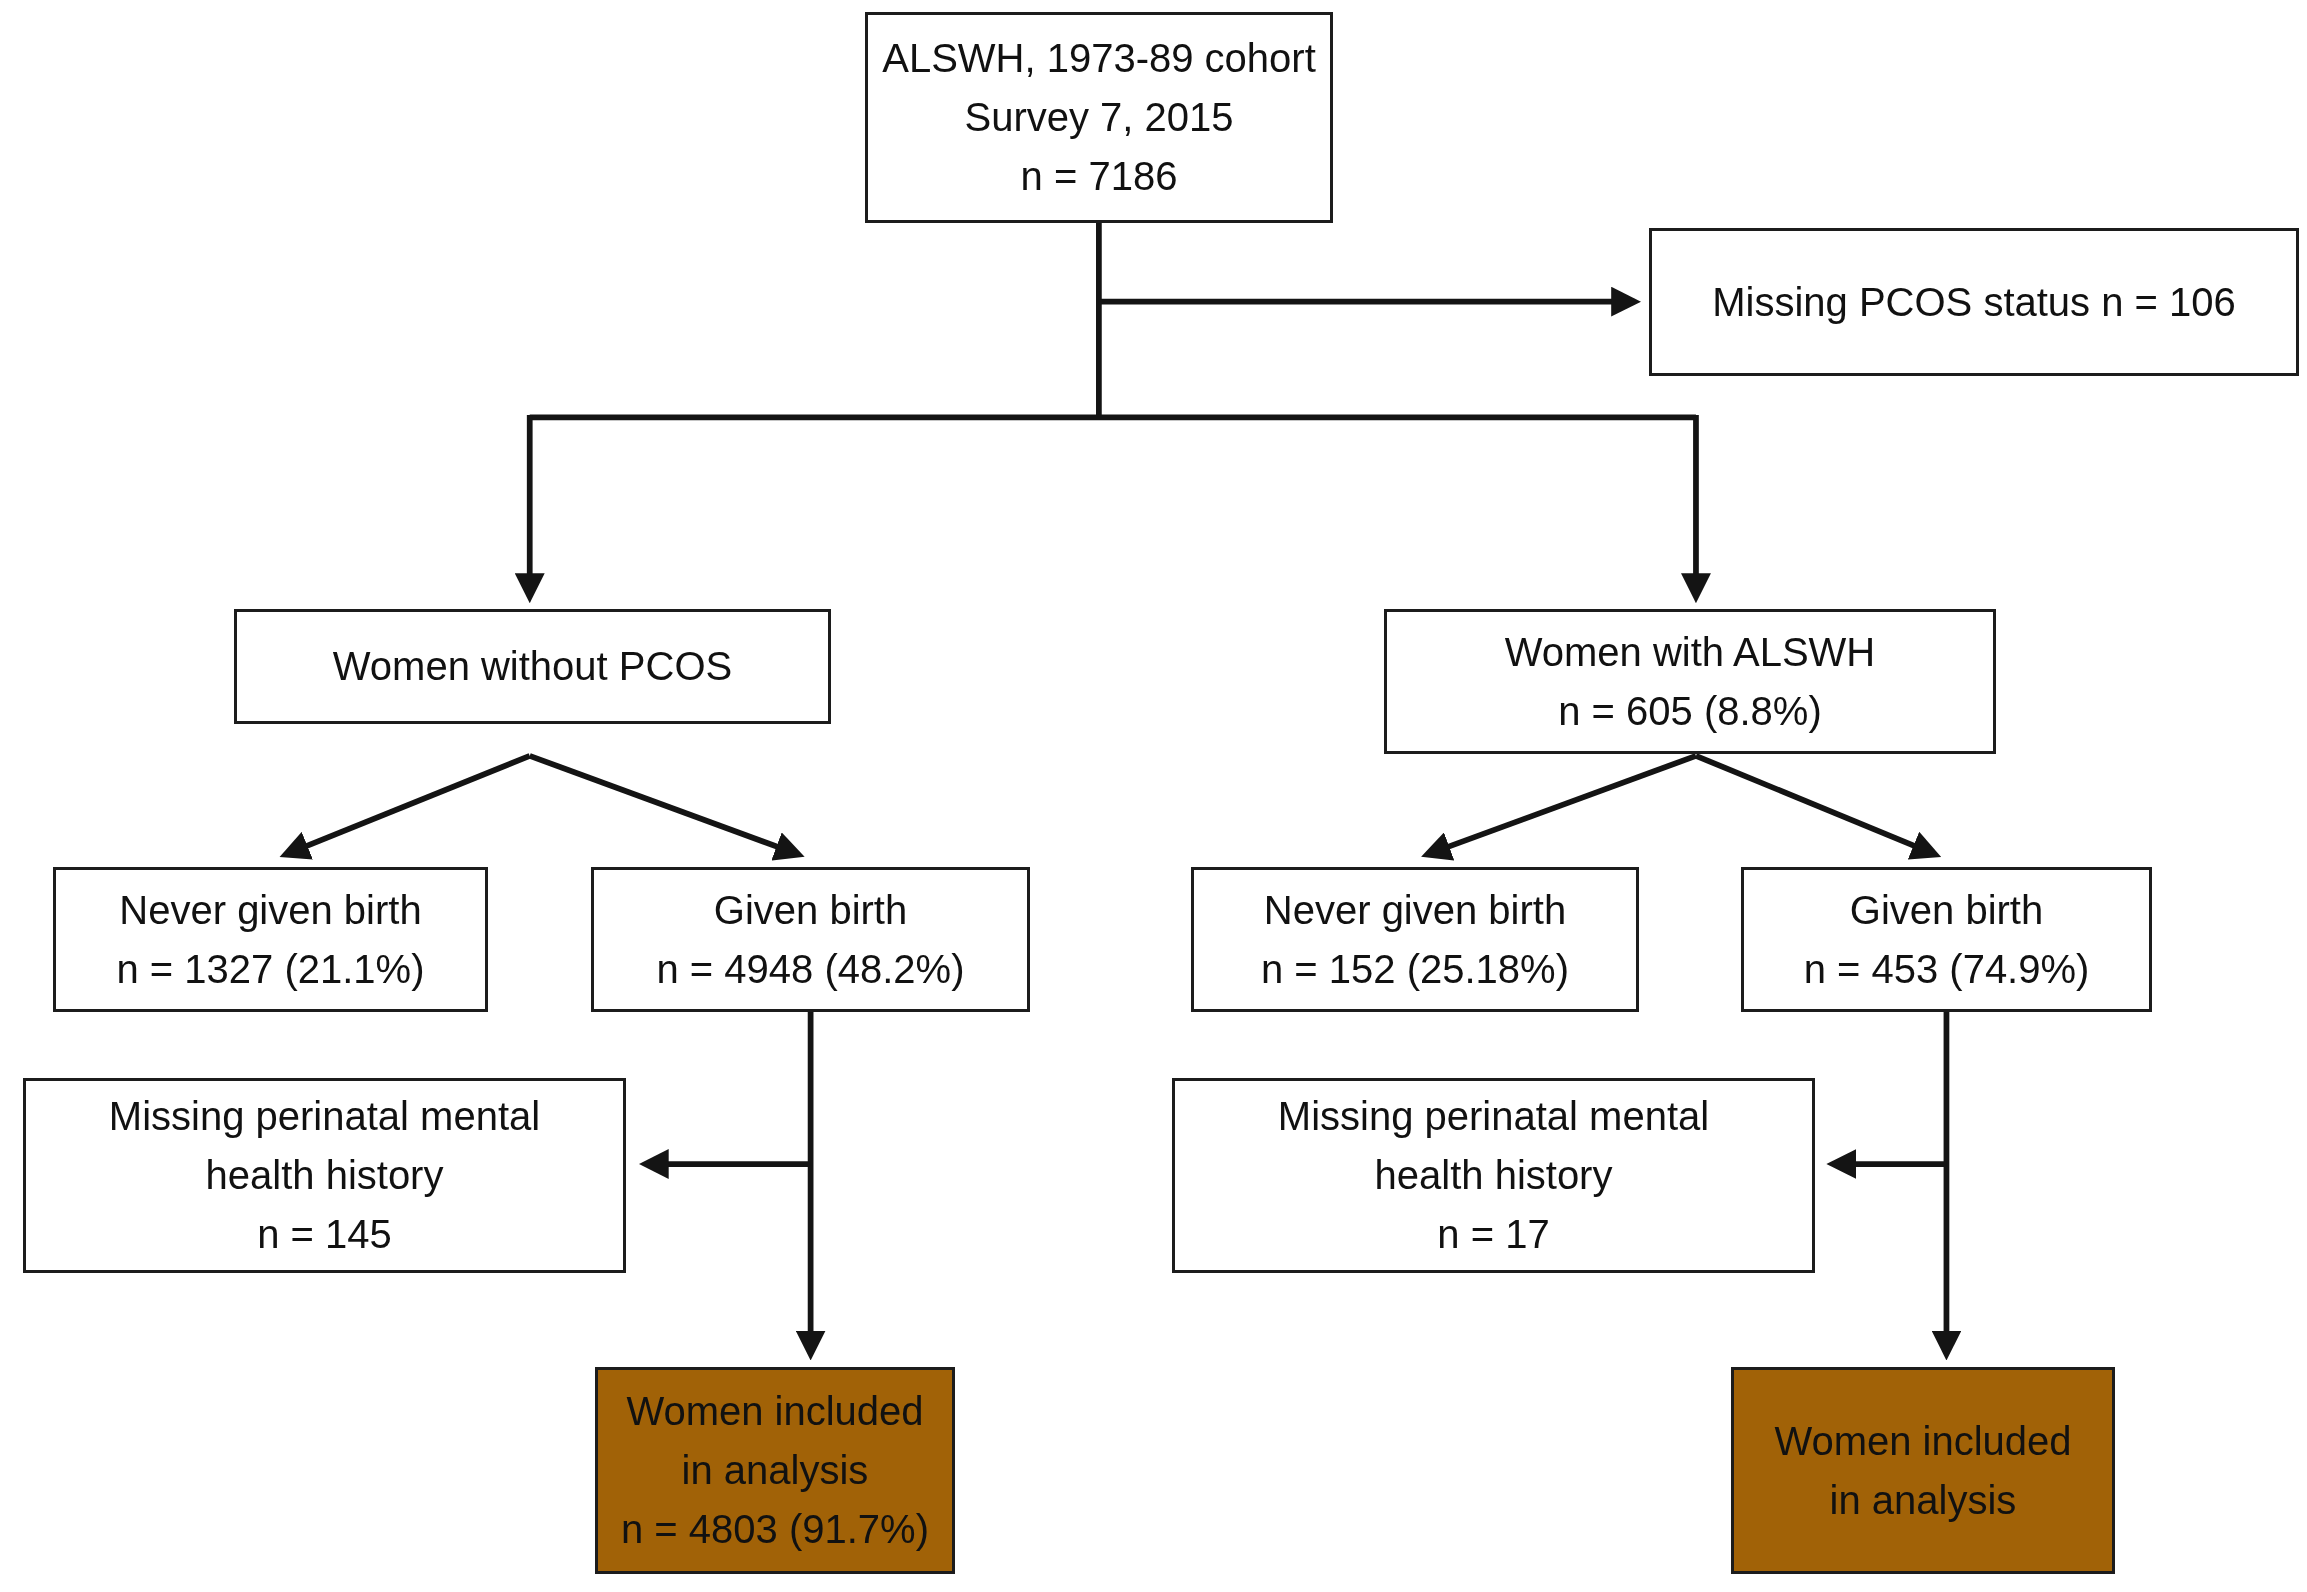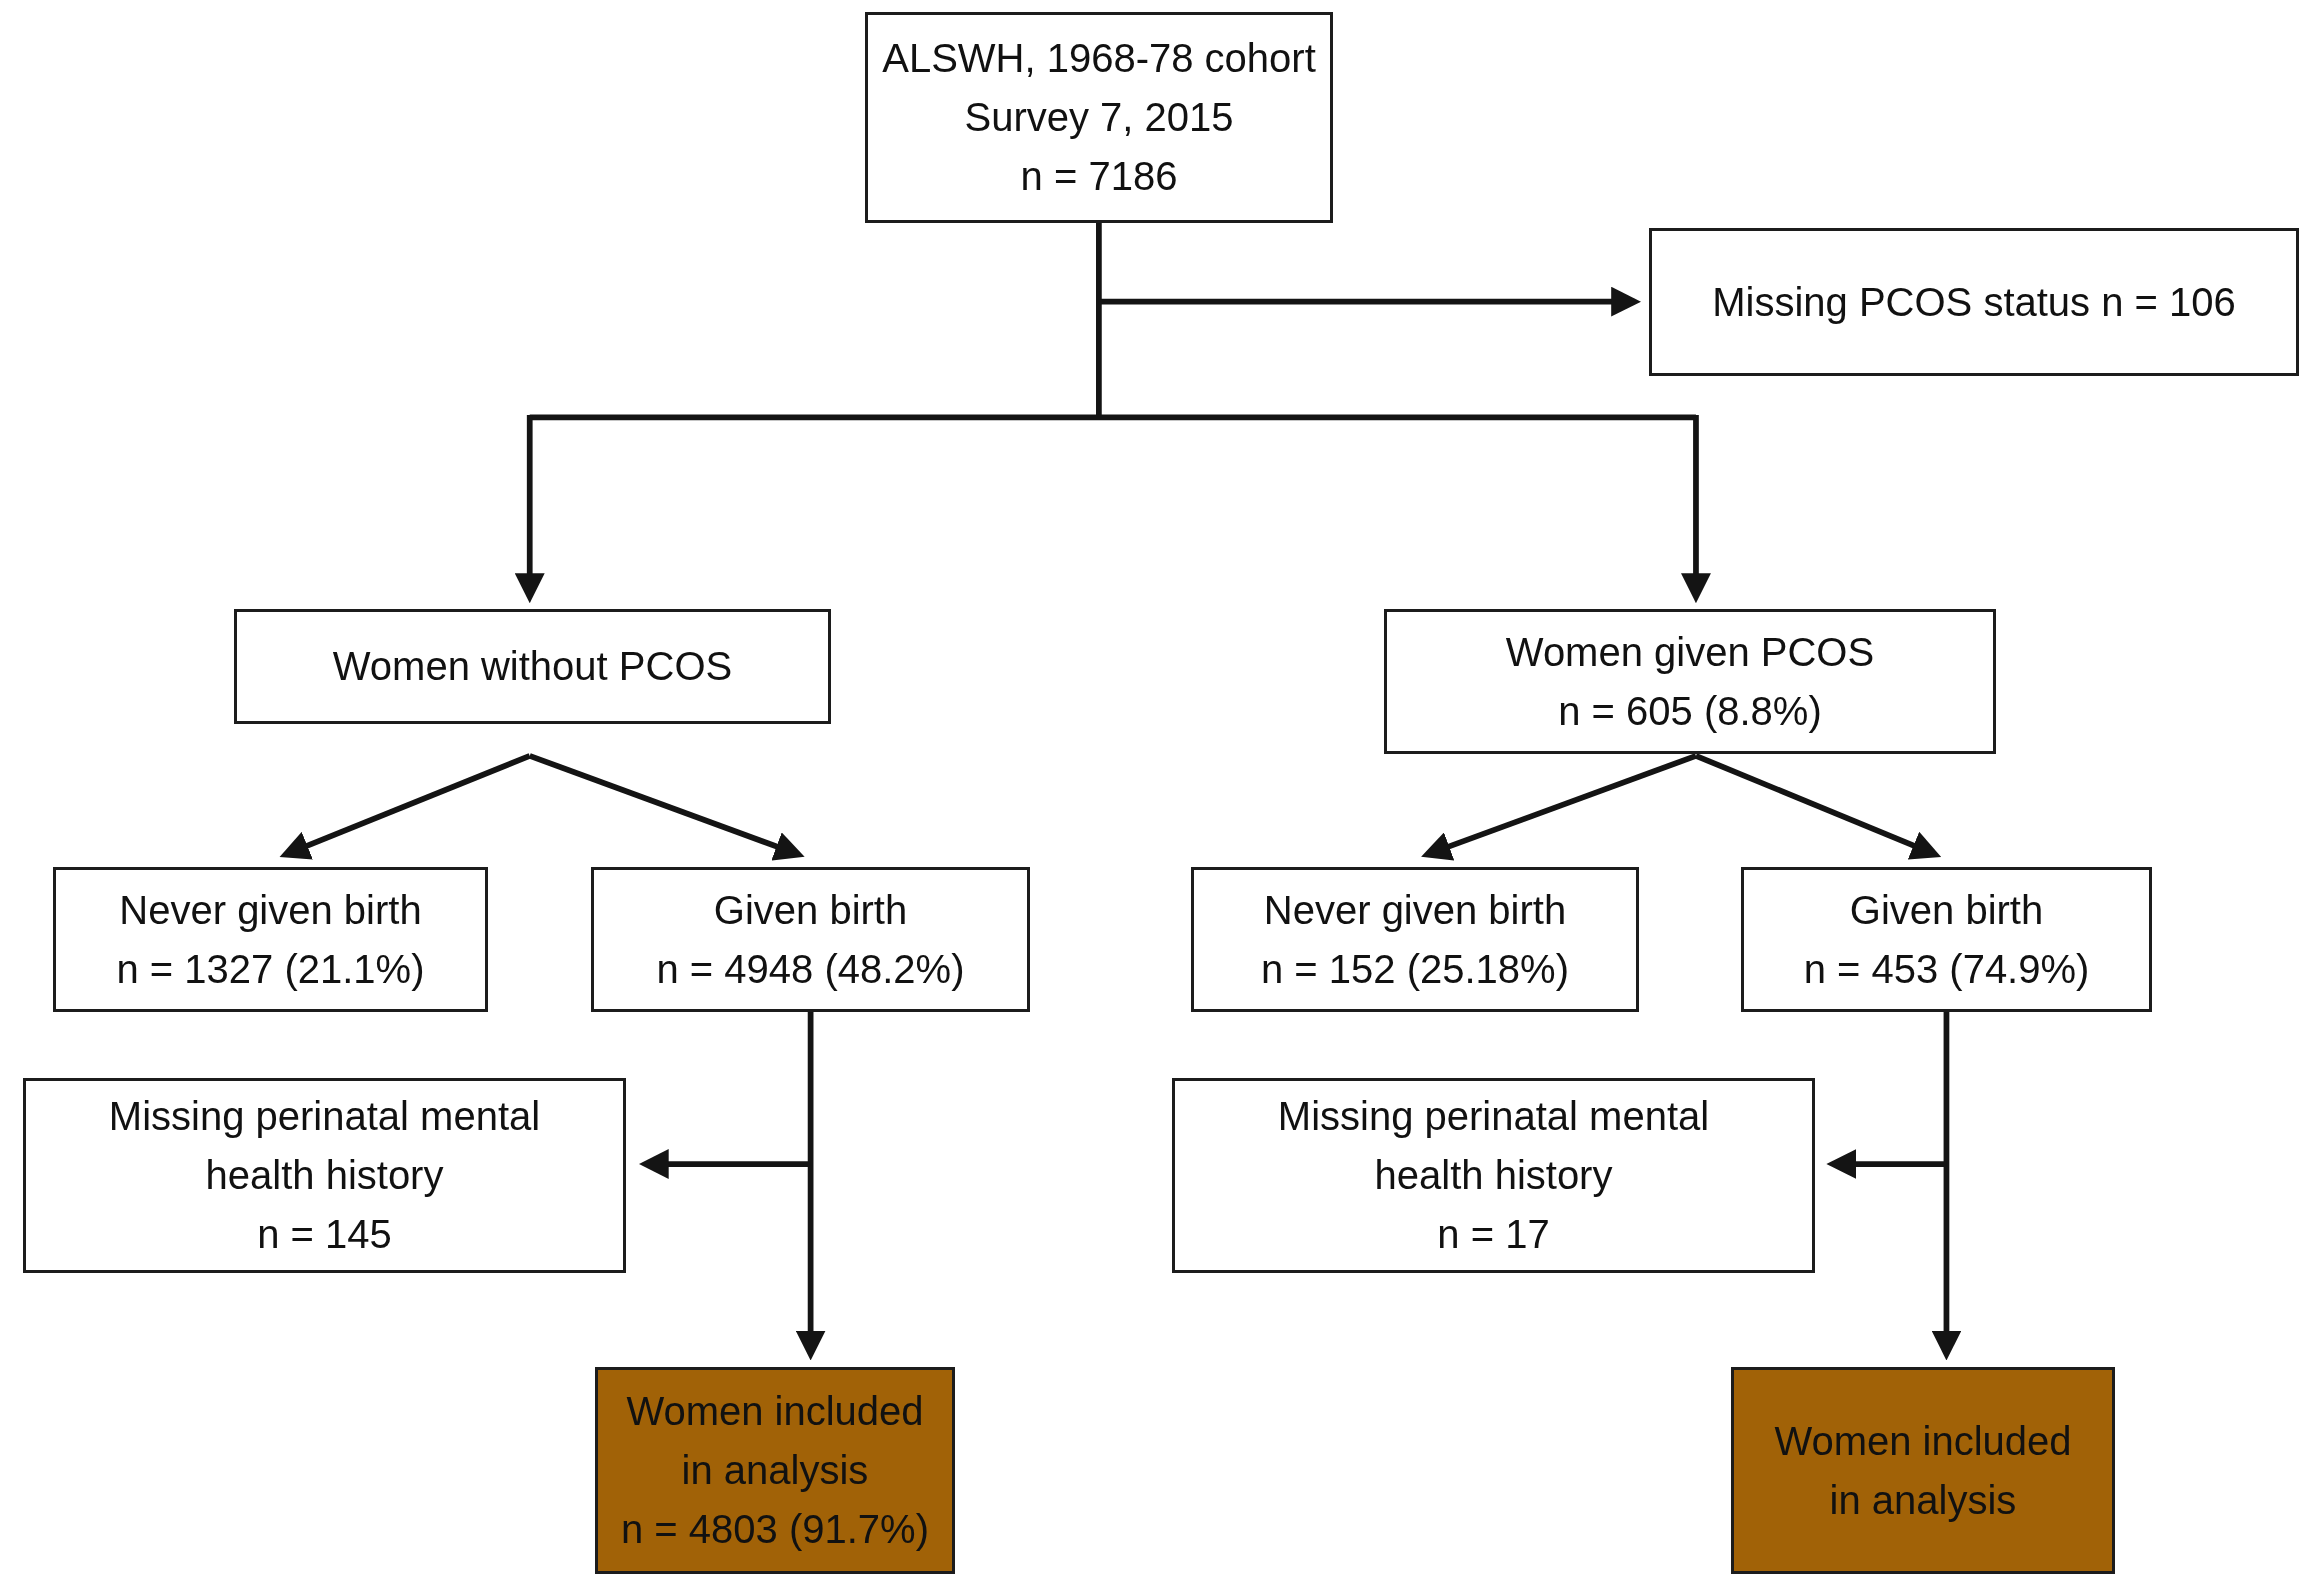--- a/index.html
+++ b/index.html
@@ -52,35 +52,35 @@
       <line x1="2065" y1="920" x2="1738" y2="1040" marker-end="url(#arrow)"></line>
       <line x1="2065" y1="920" x2="2356" y2="1040" marker-end="url(#arrow)"></line>
       <line x1="987" y1="1232" x2="987" y2="1648" marker-end="url(#arrow)"></line>
       <line x1="987" y1="1417" x2="786" y2="1417" marker-end="url(#arrow)"></line>
       <line x1="2370" y1="1232" x2="2370" y2="1648" marker-end="url(#arrow)"></line>
       <line x1="2370" y1="1417" x2="2232" y2="1417" marker-end="url(#arrow)"></line>
     </g>
   </svg>
 
   <div class="box" style="left:865px;top:12.3px;width:468px;height:211px;">
-    <div class="ln">ALSWH, 1968-78 cohort</div>
+    <div class="ln">ALSWH, 1973-89 cohort</div>
     <div class="ln">Survey 7, 2015</div>
     <div class="ln">n = 7186</div>
   </div>
 
   <div class="box" style="left:1649px;top:228px;width:650px;height:148px;">
     <div class="ln">Missing PCOS status n = 106</div>
   </div>
 
   <div class="box" style="left:234px;top:609px;width:597px;height:115px;">
     <div class="ln">Women without PCOS</div>
   </div>
 
   <div class="box" style="left:1384px;top:609px;width:612px;height:145px;">
-    <div class="ln">Women given PCOS</div>
+    <div class="ln">Women with ALSWH</div>
     <div class="ln">n = 605 (8.8%)</div>
   </div>
 
   <div class="box" style="left:53px;top:867px;width:435px;height:145px;">
     <div class="ln">Never given birth</div>
     <div class="ln">n = 1327 (21.1%)</div>
   </div>
 
   <div class="box" style="left:591px;top:867px;width:439px;height:145px;">
     <div class="ln">Given birth</div>

